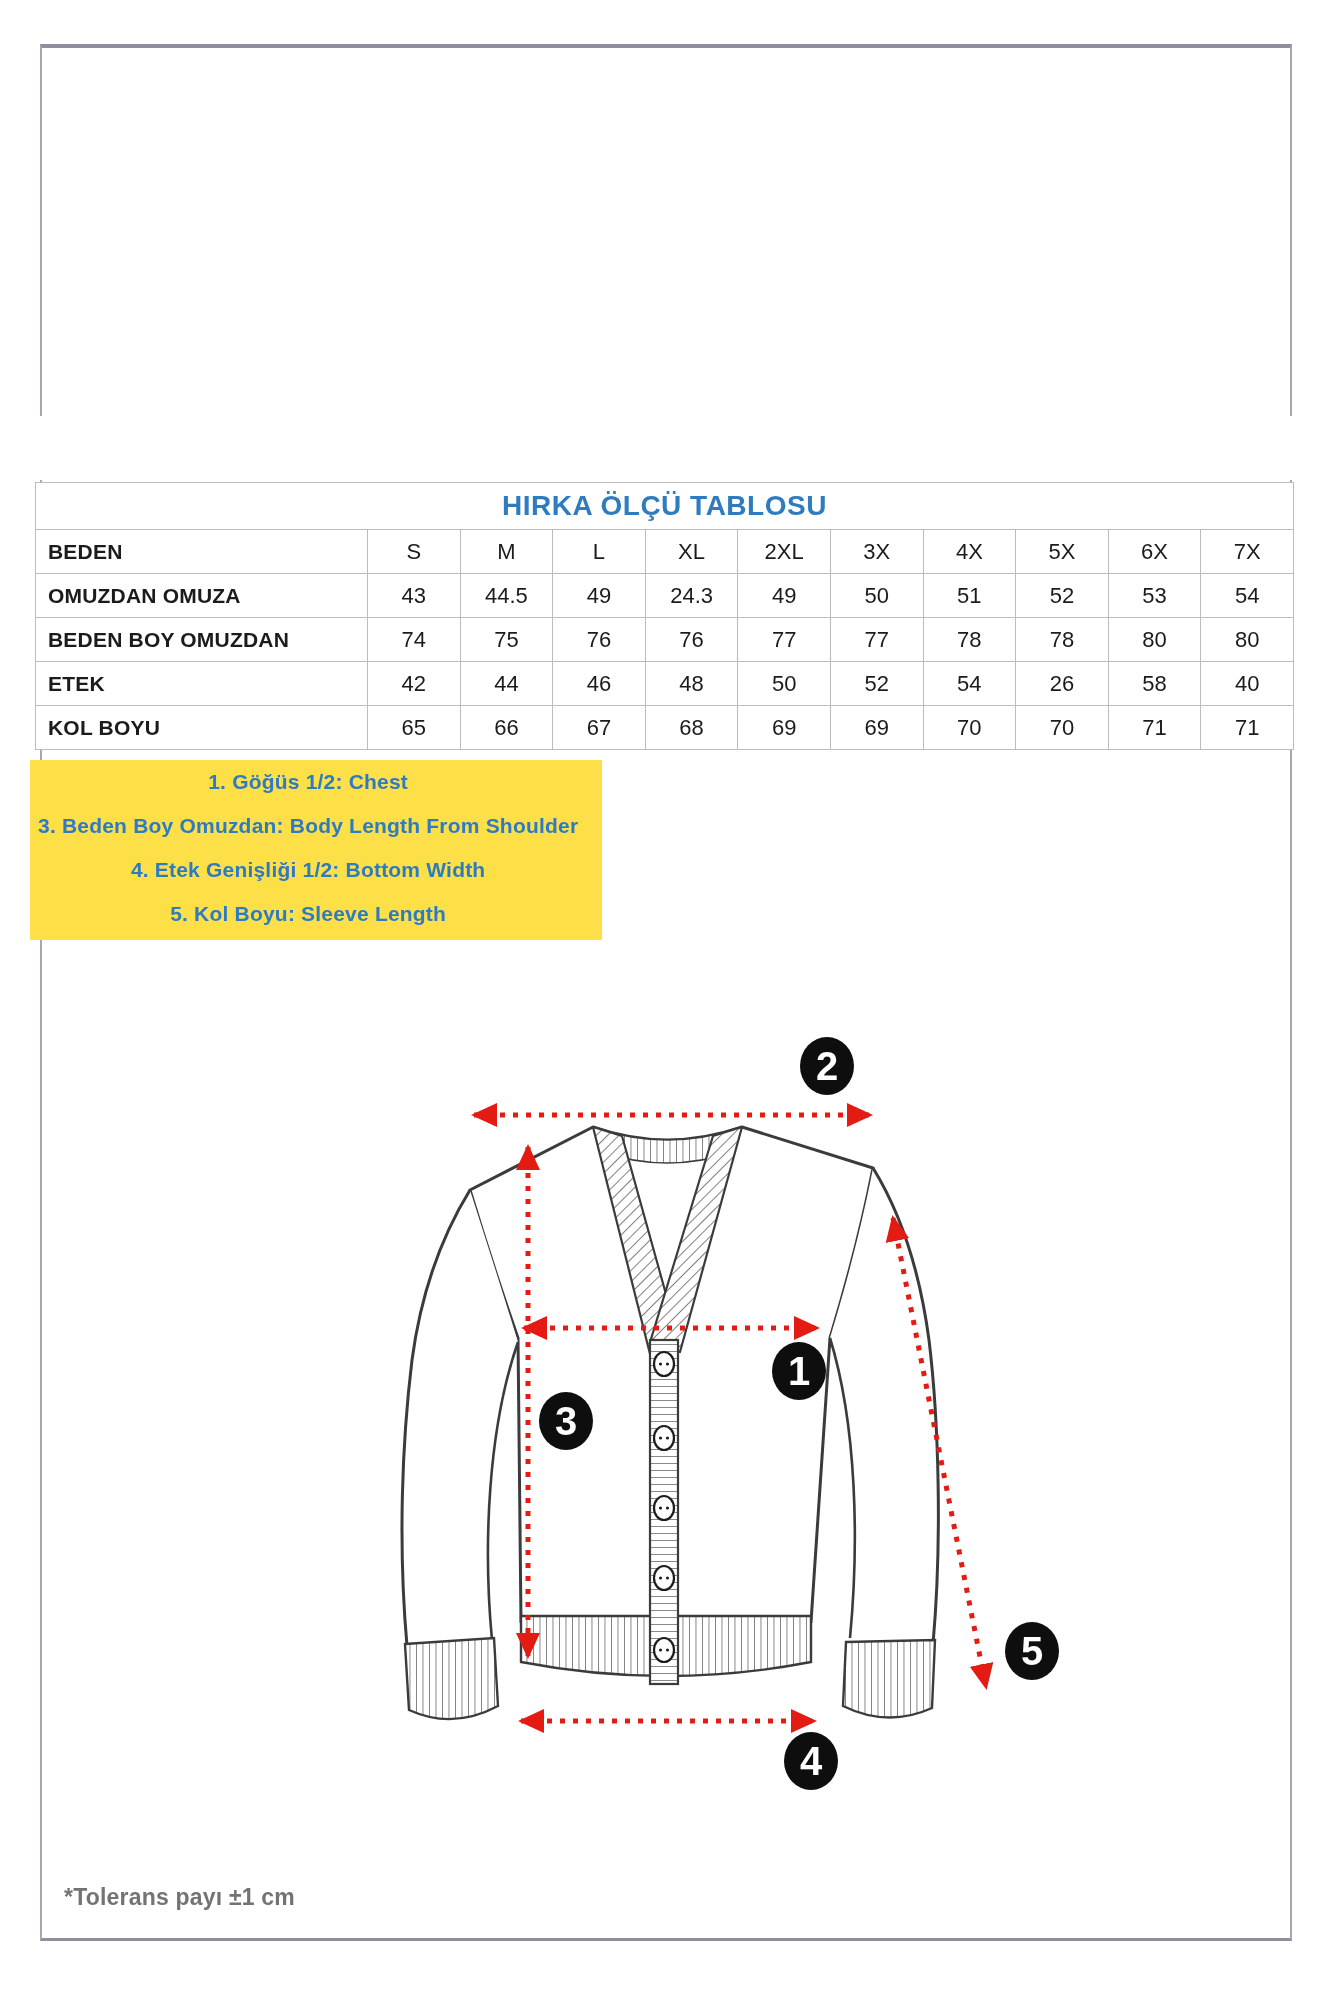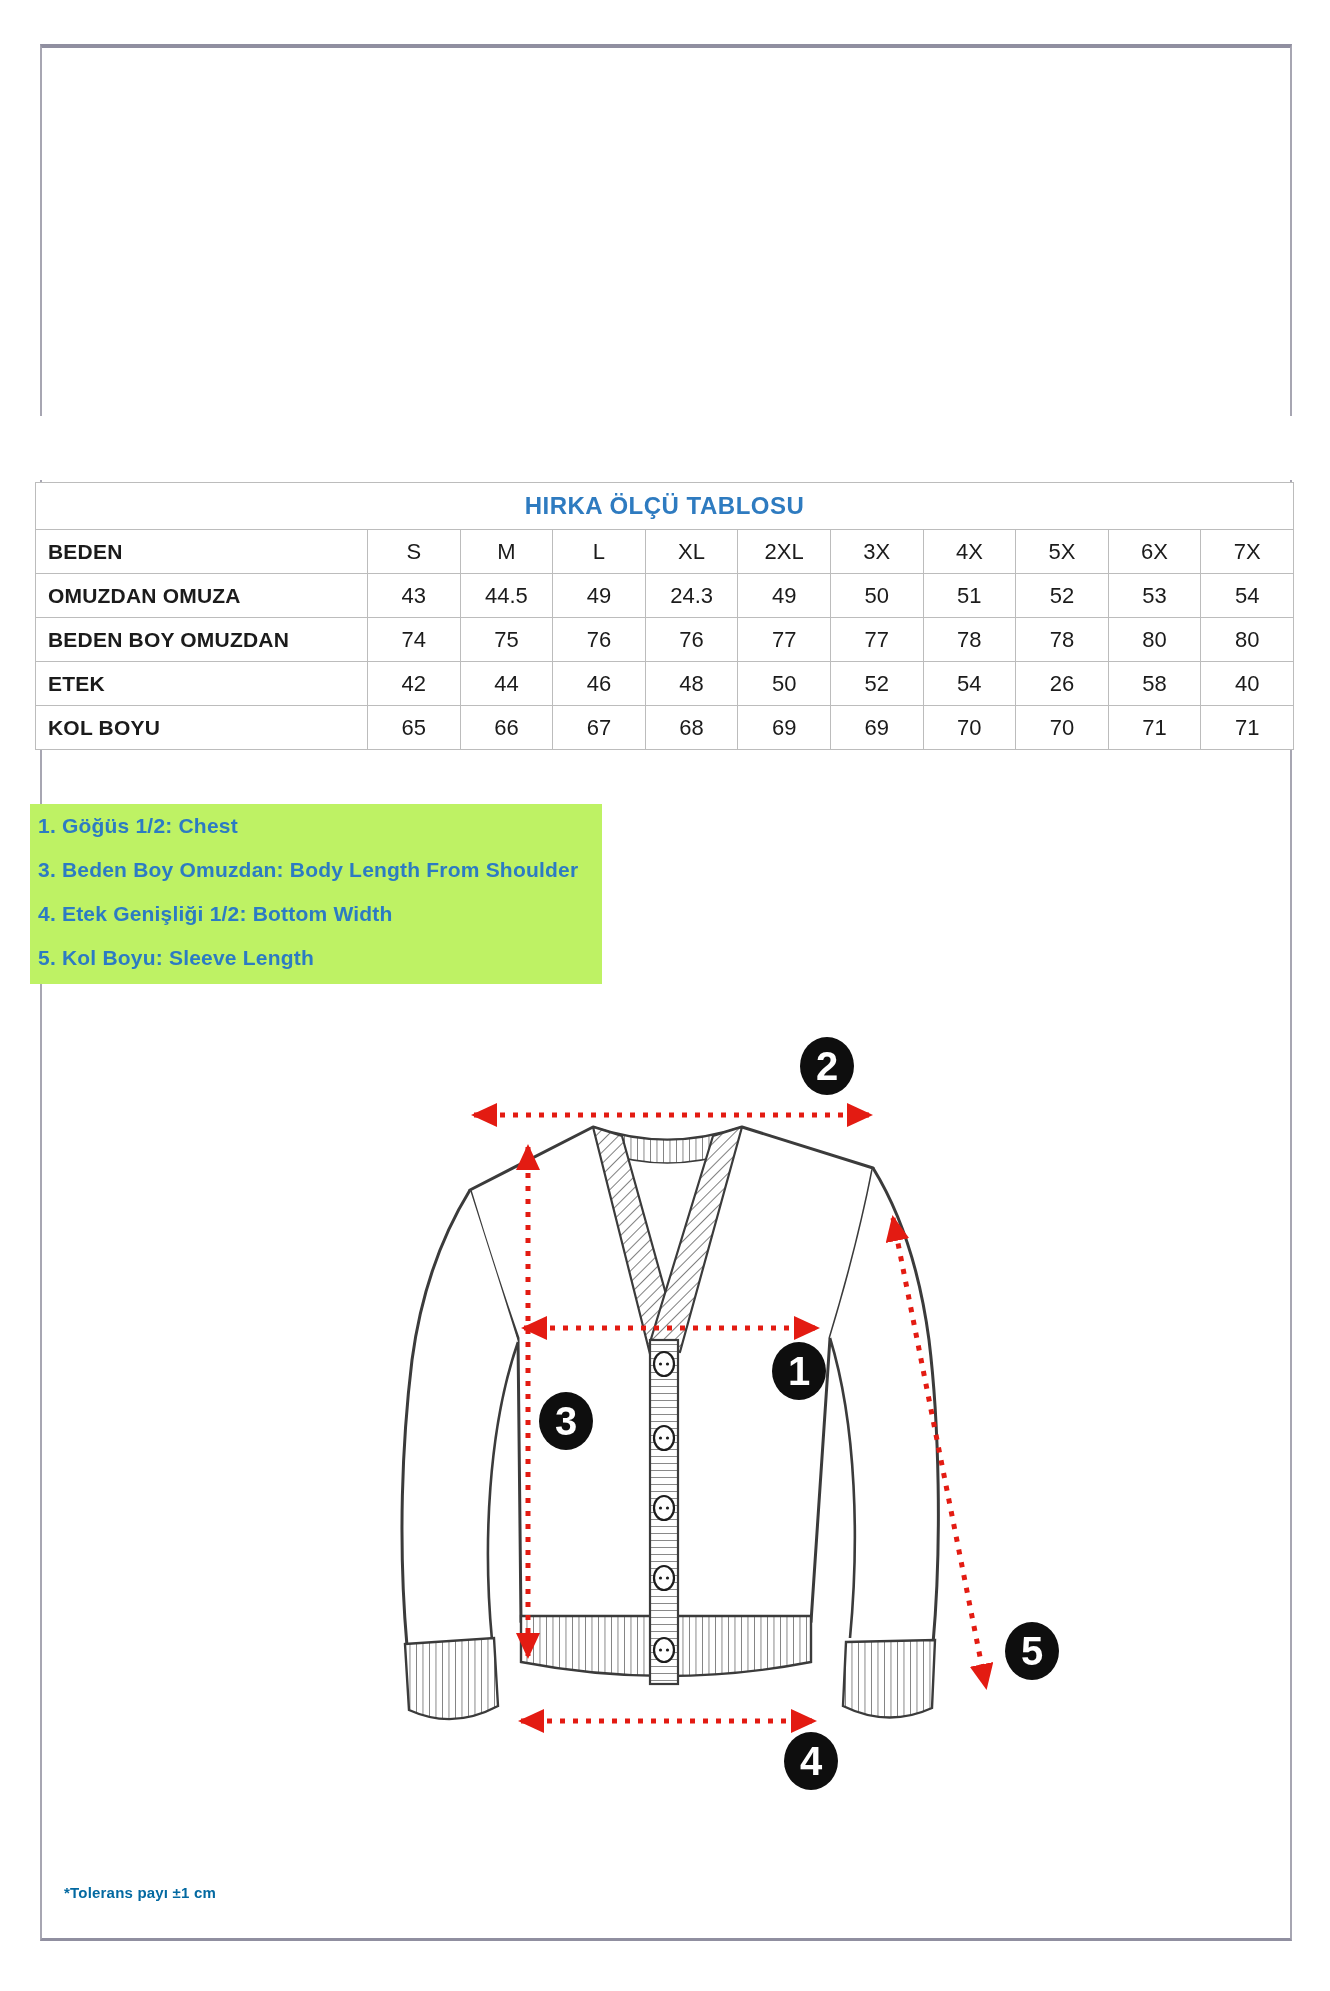--- a/index.html
+++ b/index.html
@@ -32,43 +32,43 @@
   }
   .size-table td,.size-table th{
     border:1px solid #bcbcbc;
     font-size:22px;font-weight:400;
     text-align:center;vertical-align:middle;
     padding:0;
   }
   .size-table .t-title{
     height:46px;
     color:#2e7bc0;
-    font-size:24px;font-weight:700;letter-spacing:.5px;
+    font-size:28px;font-weight:700;letter-spacing:.5px;
   }
   .size-table thead .size-cell{height:43px;}
   .size-table tbody td{height:43px;}
   .size-table th.corner,
   .size-table th.row-label{
     text-align:left;padding-left:12px;
     font-size:21px;font-weight:700;letter-spacing:.2px;
   }
   
   .legend{
-    position:absolute;left:30px;top:804px;
-    background:#bef264;padding:0 24px 4px 8px;
+    position:absolute;left:30px;top:760px;
+    background:#fde047;padding:0 24px 4px 8px;text-align:center;
   }
   .legend-item{
     height:44px;line-height:44px;
     color:#2c7bc3;font-size:21px;font-weight:700;letter-spacing:.2px;
     white-space:nowrap;
   }
   
   .footnote{
     position:absolute;left:64px;top:1884px;
-    color:#0369a1;font-size:15px;font-weight:700;letter-spacing:.2px;
+    color:#737373;font-size:23px;font-weight:700;letter-spacing:.2px;
     background:#ffffff;
   }
   
   .diagram-svg{position:absolute;left:0;top:0;pointer-events:none;}
   .callout-num{
     font-family:"Liberation Sans",sans-serif;
     font-weight:700;font-size:40px;fill:#ffffff;text-anchor:middle;
   }
 </style>
 </head>

